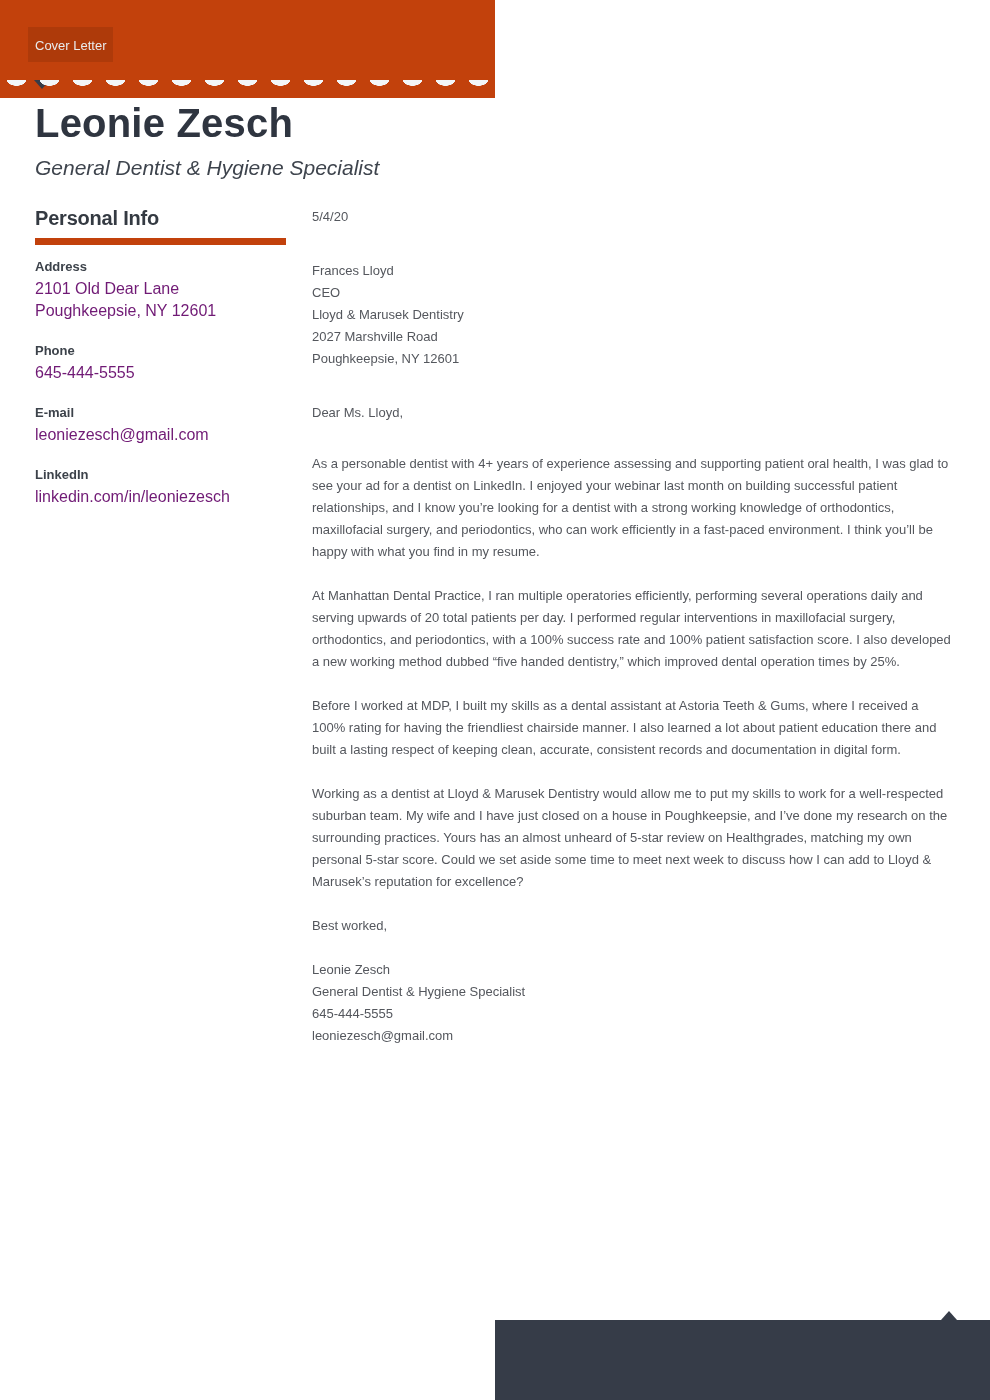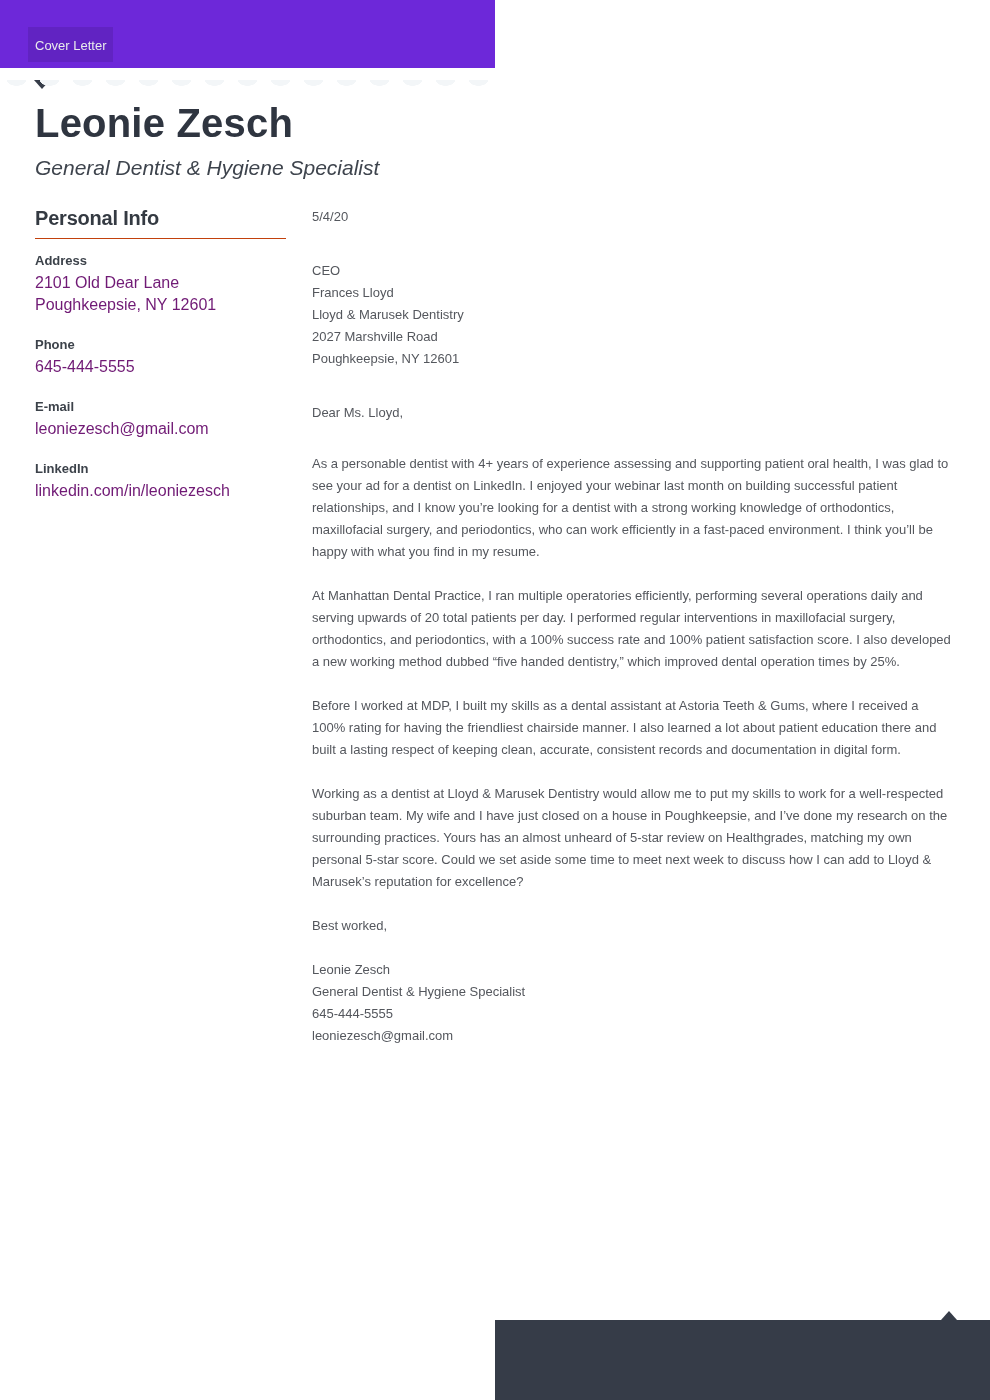--- a/index.html
+++ b/index.html
@@ -15,22 +15,22 @@
     position: relative;
     width: 990px;
     height: 1400px;
     background: #ffffff;
   }
 
   
   .top-bar {
     position: absolute;
     left: 0; top: 0;
-    width: 495px; height: 68px;
-    background: #6d28d9;
+    width: 495px; height: 98px;
+    background: #c2410c;
   }
   .tab-highlight {
     position: absolute;
     left: 28px; top: 27px;
     width: 85px; height: 35px;
     background: rgba(0,0,0,0.10);
   }
   .tab-label {
     position: absolute;
     left: 35px; top: 38px;
@@ -101,21 +101,21 @@
     width: 251px;
   }
   .sidebar-heading {
     margin: 0;
     font-size: 20px;
     font-weight: 700;
     letter-spacing: -0.2px;
     line-height: 25px;
     color: #343a42;
     padding-bottom: 7px;
-    border-bottom: 1px solid #c2410c;
+    border-bottom: 7px solid #c2410c;
   }
   .field-group { margin-top: 18px; }
   .field-group:first-of-type { margin-top: 11px; }
   .field-label {
     font-size: 13px;
     font-weight: 700;
     line-height: 22px;
     color: #3c424a;
   }
   .field-value {
@@ -177,22 +177,22 @@
     <div class="field-group">
       <div class="field-label">LinkedIn</div>
       <div class="field-value">linkedin.com/in/leoniezesch</div>
     </div>
   </div>
 
   <div class="letter">
     <div class="date">5/4/20</div>
 
     <div class="recipient">
+      <span class="line">Frances Lloyd</span>
       <span class="line">CEO</span>
-      <span class="line">Frances Lloyd</span>
       <span class="line">Lloyd &amp; Marusek Dentistry</span>
       <span class="line">2027 Marshville Road</span>
       <span class="line">Poughkeepsie, NY 12601</span>
     </div>
 
     <div class="salutation">Dear Ms. Lloyd,</div>
 
     <p class="para">As a personable dentist with 4+ years of experience assessing and supporting patient oral health, I was glad to see your ad for a dentist on LinkedIn. I enjoyed your webinar last month on building successful patient relationships, and I know you’re looking for a dentist with a strong working knowledge of orthodontics, maxillofacial surgery, and periodontics, who can work efficiently in a fast-paced environment. I think you’ll be happy with what you find in my resume.</p>
     <p class="para">At Manhattan Dental Practice, I ran multiple operatories efficiently, performing several operations daily and serving upwards of 20 total patients per day. I performed regular interventions in maxillofacial surgery, orthodontics, and periodontics, with a 100% success rate and 100% patient satisfaction score. I also developed a new working method dubbed “five handed dentistry,” which improved dental operation times by 25%.</p>
     <p class="para">Before I worked at MDP, I built my skills as a dental assistant at Astoria Teeth &amp; Gums, where I received a 100% rating for having the friendliest chairside manner. I also learned a lot about patient education there and built a lasting respect of keeping clean, accurate, consistent records and documentation in digital form.</p>

